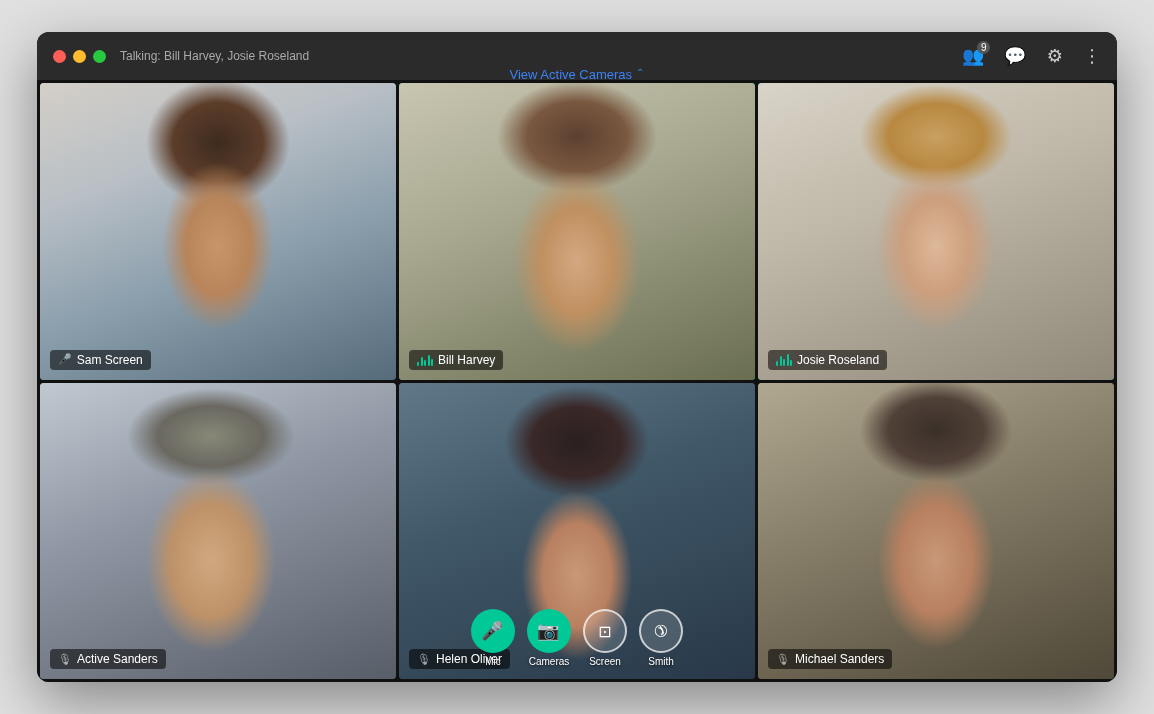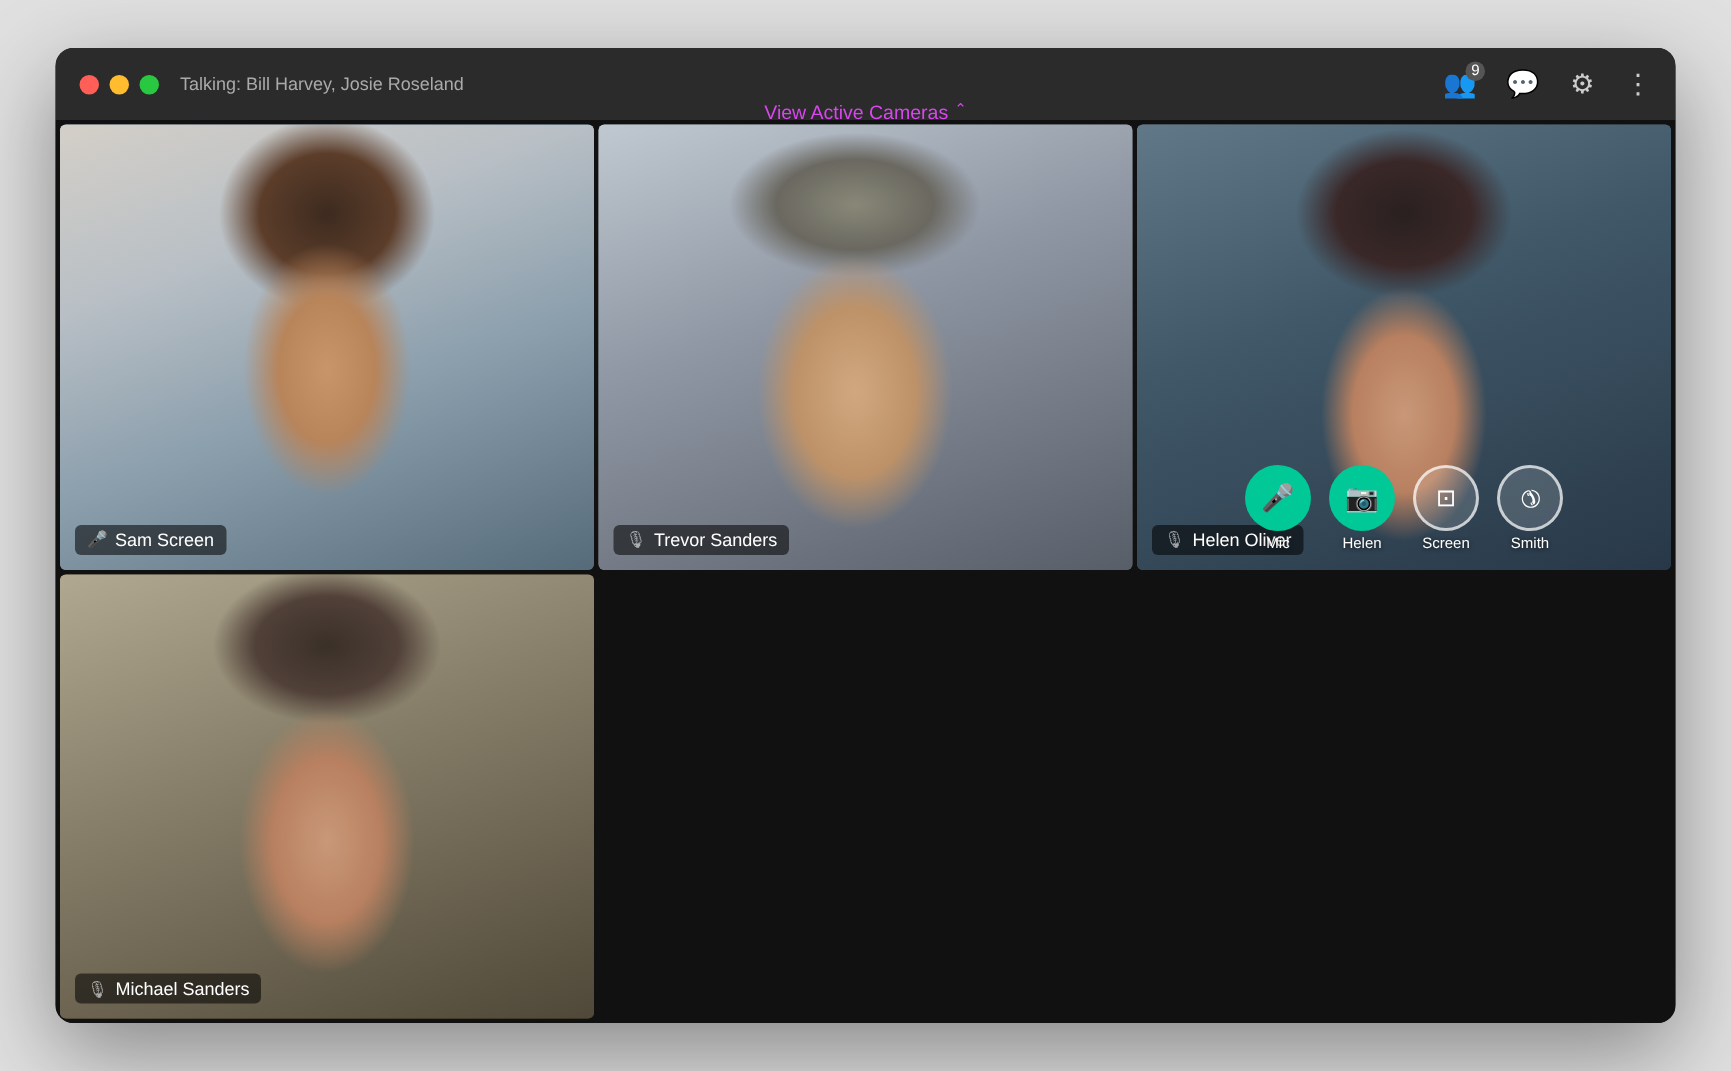--- a/index.html
+++ b/index.html
@@ -258,21 +258,21 @@
       text-shadow: 0 1px 3px rgba(0,0,0,0.8);
     }
 
     
     .talking-label {
       color: #aaa;
       font-size: 12px;
     }
 
     .view-cameras {
-      color: #d946ef;
+      color: #3b82f6;
       font-size: 13px;
       cursor: pointer;
       display: flex;
       gap: 4px;
       margin-top: 37px;
     }
 
     .chevron {
       font-size: 10px;
     }
@@ -330,43 +330,67 @@
 
   <div class="video-grid">
 
     <div class="video-cell video-cell-1">
       <div class="name-label">
         <span class="mic-icon-sm">🎤</span>
         <span>Sam Screen</span>
       </div>
     </div>
 
-
+    <div class="video-cell video-cell-2 speaking">
+      <div class="name-label">
+        <span class="wave-icon">
+          <span class="wave-bar" style="height:4px;"></span>
+          <span class="wave-bar" style="height:9px;"></span>
+          <span class="wave-bar" style="height:6px;"></span>
+          <span class="wave-bar" style="height:11px;"></span>
+          <span class="wave-bar" style="height:7px;"></span>
+        </span>
+        <span>Bill Harvey</span>
+      </div>
+    </div>
+
+    <div class="video-cell video-cell-3 speaking">
+      <div class="name-label">
+        <span class="wave-icon">
+          <span class="wave-bar" style="height:5px;"></span>
+          <span class="wave-bar" style="height:10px;"></span>
+          <span class="wave-bar" style="height:7px;"></span>
+          <span class="wave-bar" style="height:12px;"></span>
+          <span class="wave-bar" style="height:6px;"></span>
+        </span>
+        <span>Josie Roseland</span>
+      </div>
+    </div>
 
     <div class="video-cell video-cell-4">
       <div class="name-label">
         <span class="mic-icon-sm" style="opacity:0.6;">🎙</span>
-        <span>Trevor Sanders</span>
+        <span>Active Sanders</span>
       </div>
     </div>
 
     <div class="video-cell video-cell-5">
       <div class="name-label">
         <span class="mic-icon-sm" style="opacity:0.6;">🎙</span>
         <span>Helen Oliver</span>
       </div>
 
       <div class="controls-overlay">
         <div class="ctrl-btn">
           <div class="ctrl-btn-circle teal">🎤</div>
           <span class="ctrl-btn-label">Mic</span>
         </div>
         <div class="ctrl-btn">
           <div class="ctrl-btn-circle teal">📷</div>
-          <span class="ctrl-btn-label">Helen</span>
+          <span class="ctrl-btn-label">Cameras</span>
         </div>
         <div class="ctrl-btn">
           <div class="ctrl-btn-circle white-outline" style="font-size:16px;">⊡</div>
           <span class="ctrl-btn-label">Screen</span>
         </div>
         <div class="ctrl-btn">
           <div class="ctrl-btn-circle white-outline" style="font-size:16px; transform:rotate(135deg);">✆</div>
           <span class="ctrl-btn-label">Smith</span>
         </div>
       </div>

